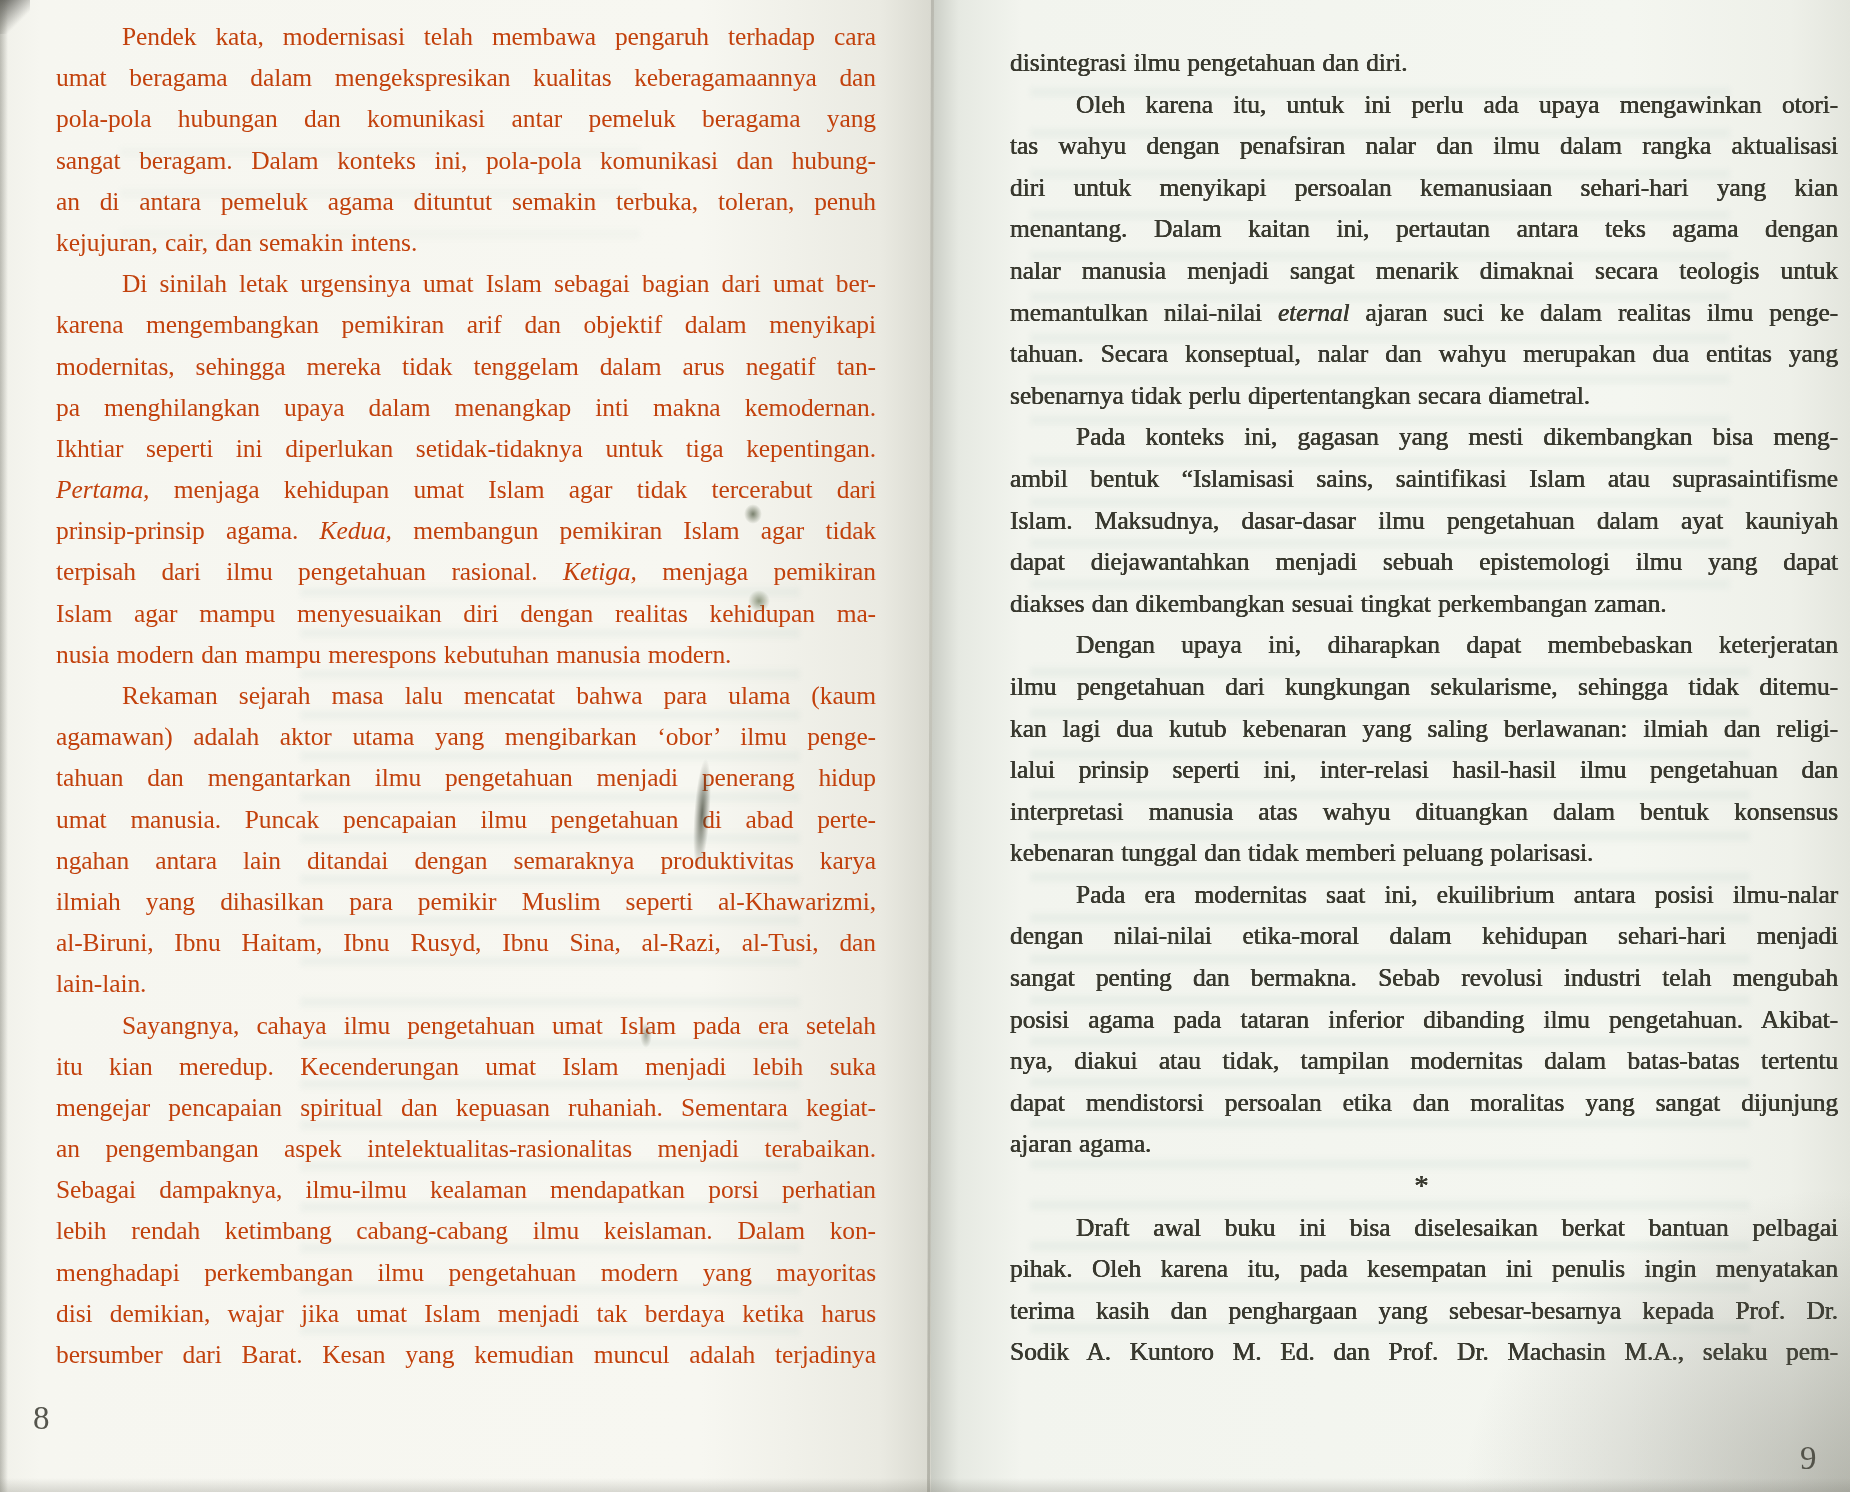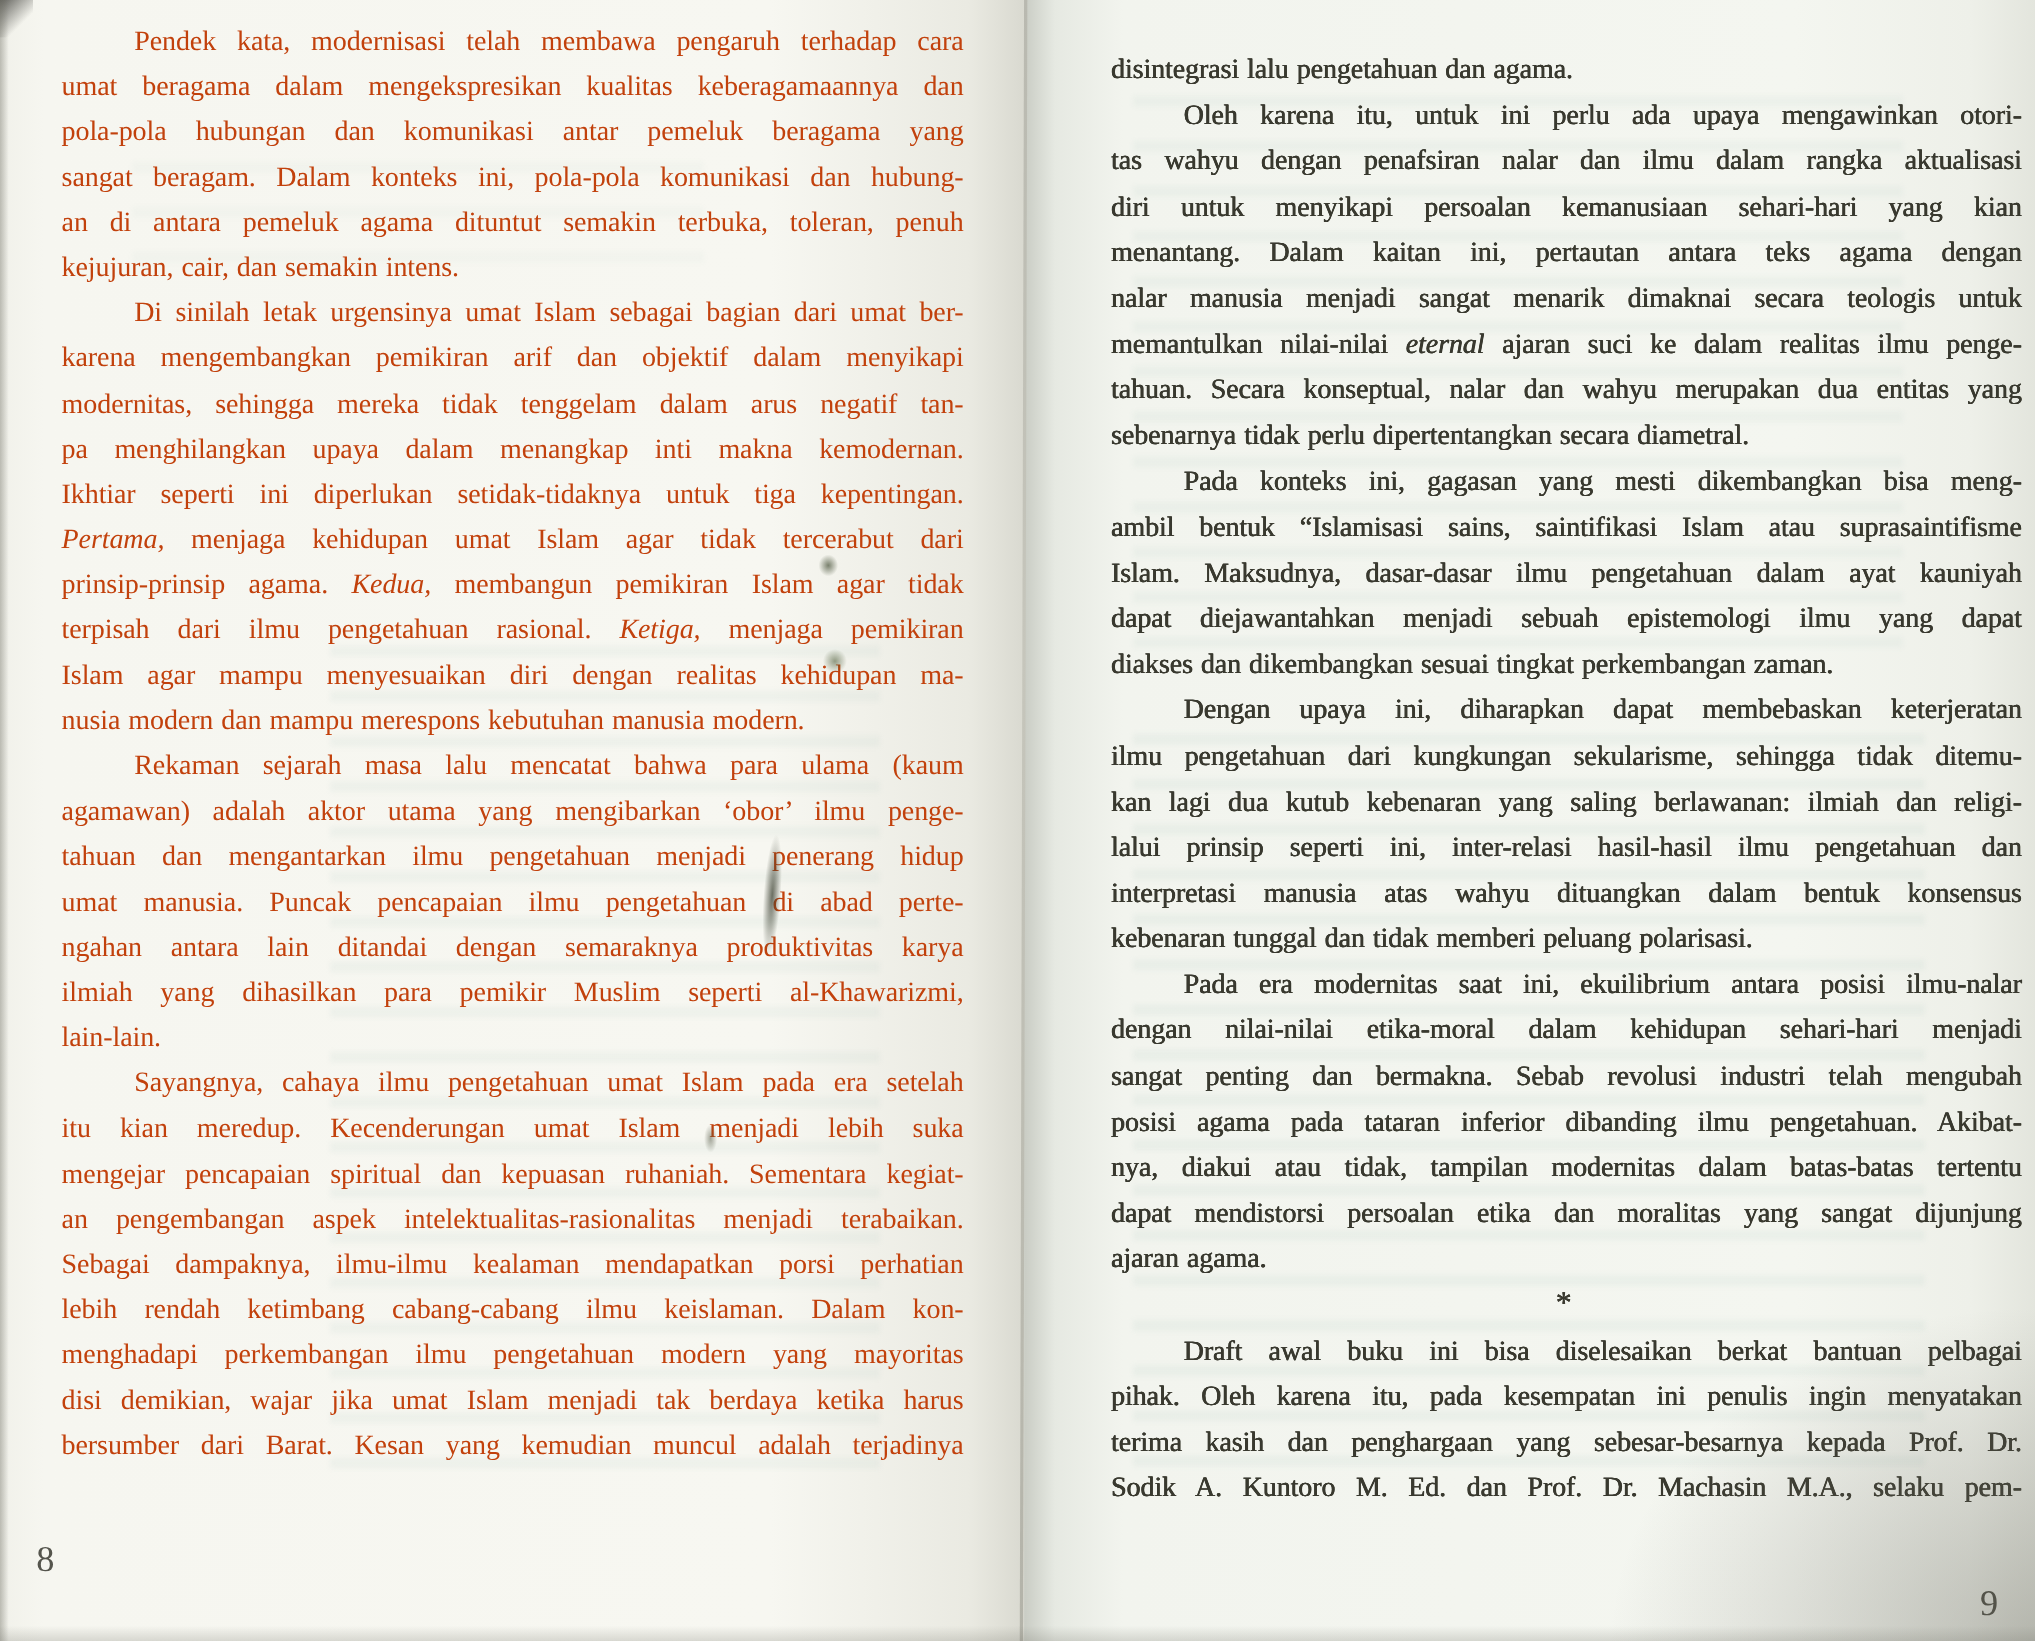--- a/index.html
+++ b/index.html
@@ -113,33 +113,34 @@
     <div class="line">prinsip-prinsip agama. <em>Kedua,</em> membangun pemikiran Islam agar tidak</div>
     <div class="line">terpisah dari ilmu pengetahuan rasional. <em>Ketiga,</em> menjaga pemikiran</div>
     <div class="line">Islam agar mampu menyesuaikan diri dengan realitas kehidupan ma-</div>
     <div class="line end">nusia modern dan mampu merespons kebutuhan manusia modern.</div>
     <div class="line indent">Rekaman sejarah masa lalu mencatat bahwa para ulama (kaum</div>
     <div class="line">agamawan) adalah aktor utama yang mengibarkan ‘obor’ ilmu penge-</div>
     <div class="line">tahuan dan mengantarkan ilmu pengetahuan menjadi penerang hidup</div>
     <div class="line">umat manusia. Puncak pencapaian ilmu pengetahuan di abad perte-</div>
     <div class="line">ngahan antara lain ditandai dengan semaraknya produktivitas karya</div>
     <div class="line">ilmiah yang dihasilkan para pemikir Muslim seperti al-Khawarizmi,</div>
+    <div class="line">al-Biruni, Ibnu Haitam, Ibnu Rusyd, Ibnu Sina, al-Razi, al-Tusi, dan</div>
     <div class="line end">lain-lain.</div>
     <div class="line indent">Sayangnya, cahaya ilmu pengetahuan umat Islam pada era setelah</div>
     <div class="line">itu kian meredup. Kecenderungan umat Islam menjadi lebih suka</div>
     <div class="line">mengejar pencapaian spiritual dan kepuasan ruhaniah. Sementara kegiat-</div>
     <div class="line">an pengembangan aspek intelektualitas-rasionalitas menjadi terabaikan.</div>
     <div class="line">Sebagai dampaknya, ilmu-ilmu kealaman mendapatkan porsi perhatian</div>
     <div class="line">lebih rendah ketimbang cabang-cabang ilmu keislaman. Dalam kon-</div>
     <div class="line">menghadapi perkembangan ilmu pengetahuan modern yang mayoritas</div>
     <div class="line">disi demikian, wajar jika umat Islam menjadi tak berdaya ketika harus</div>
     <div class="line">bersumber dari Barat. Kesan yang kemudian muncul adalah terjadinya</div>
   </div>
 <div class="text-col col-right">
-    <div class="line end">disintegrasi lalu pengetahuan dan agama.</div>
+    <div class="line end">disintegrasi ilmu pengetahuan dan diri.</div>
     <div class="line indent">Oleh karena itu, untuk ini perlu ada upaya mengawinkan otori-</div>
     <div class="line">tas wahyu dengan penafsiran nalar dan ilmu dalam rangka aktualisasi</div>
     <div class="line">diri untuk menyikapi persoalan kemanusiaan sehari-hari yang kian</div>
     <div class="line">menantang. Dalam kaitan ini, pertautan antara teks agama dengan</div>
     <div class="line">nalar manusia menjadi sangat menarik dimaknai secara teologis untuk</div>
     <div class="line">memantulkan nilai-nilai <em>eternal</em> ajaran suci ke dalam realitas ilmu penge-</div>
     <div class="line">tahuan. Secara konseptual, nalar dan wahyu merupakan dua entitas yang</div>
     <div class="line end">sebenarnya tidak perlu dipertentangkan secara diametral.</div>
     <div class="line indent">Pada konteks ini, gagasan yang mesti dikembangkan bisa meng-</div>
     <div class="line">ambil bentuk “Islamisasi sains, saintifikasi Islam atau suprasaintifisme</div>

